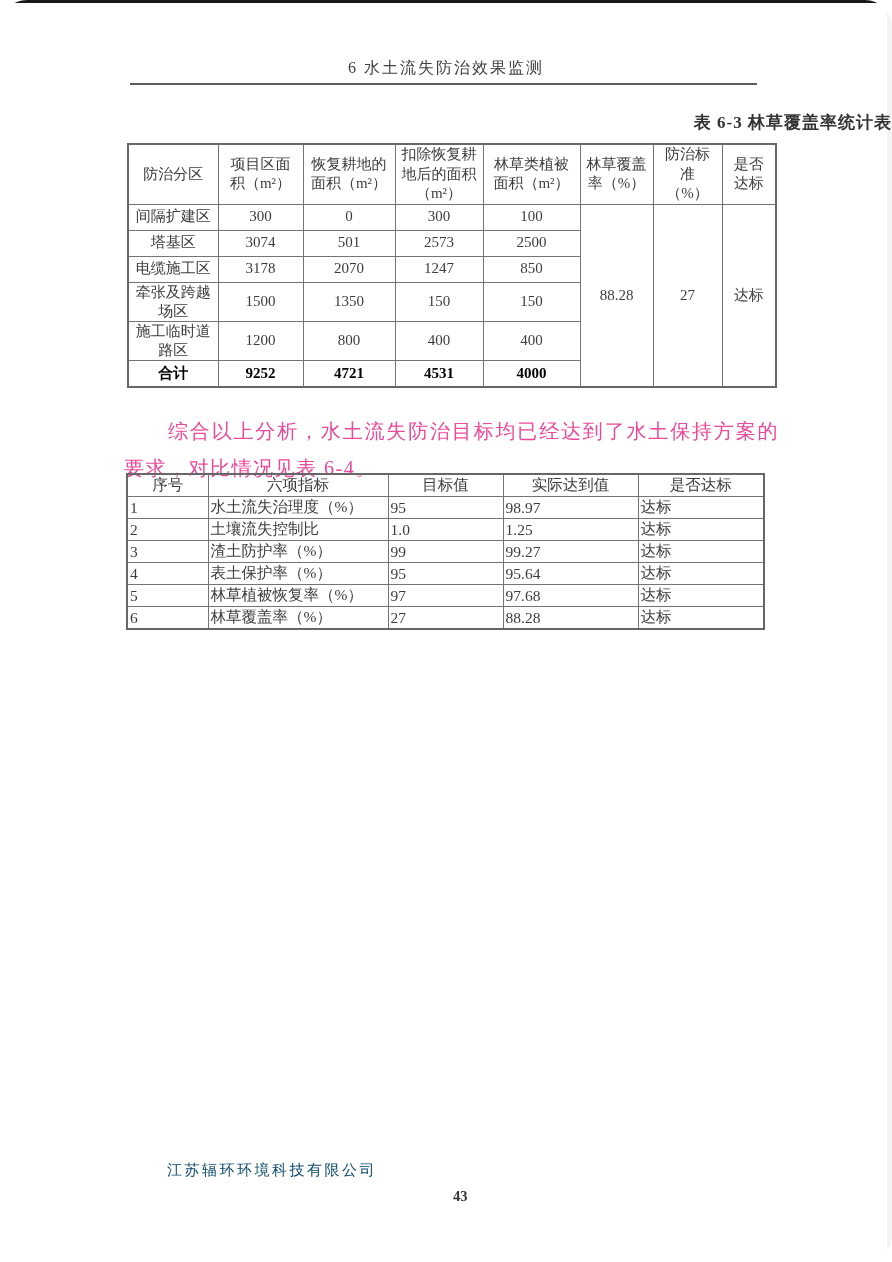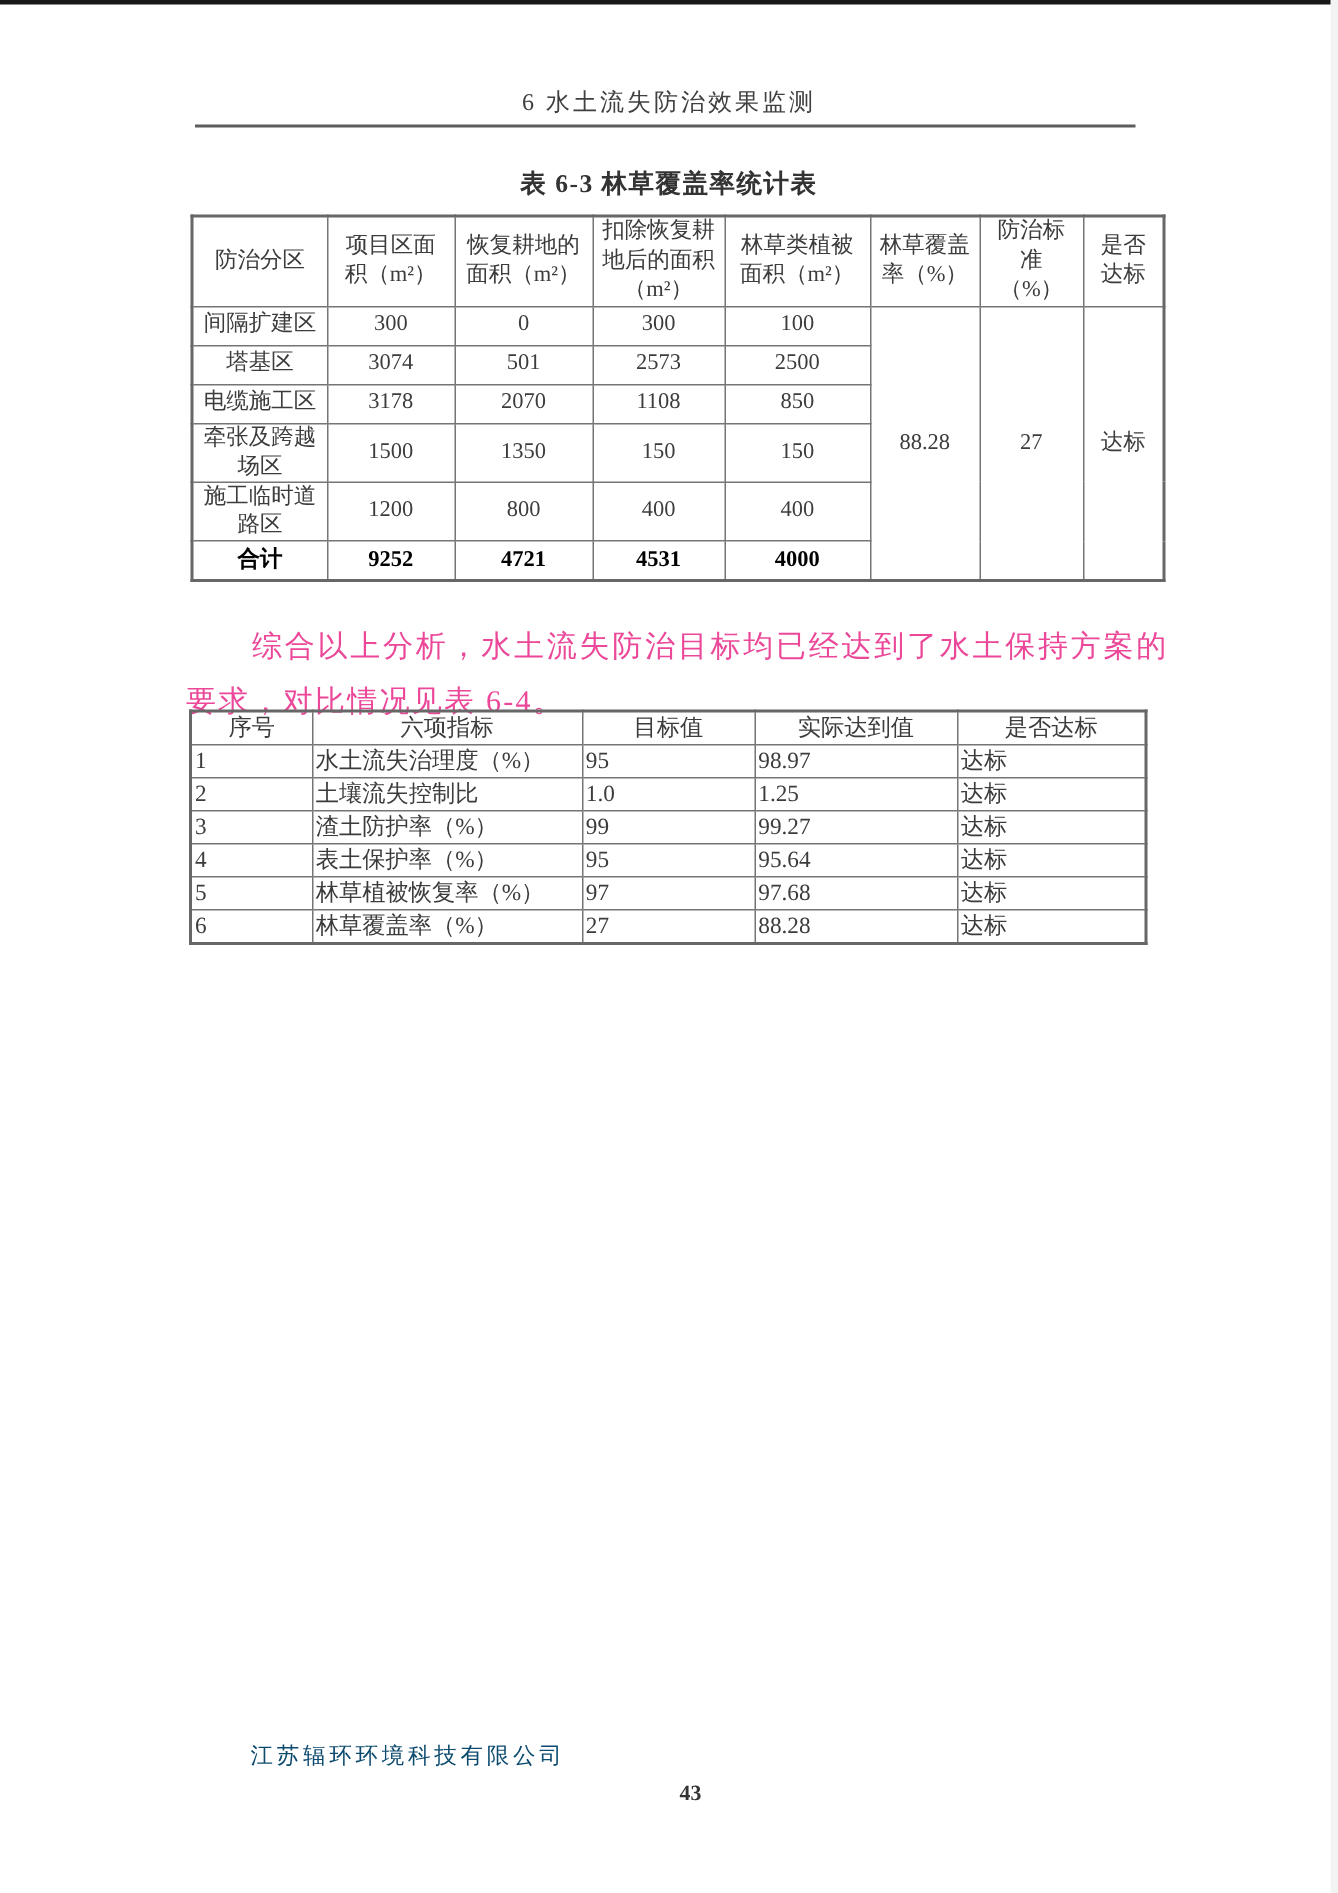--- a/index.html
+++ b/index.html
@@ -1,34 +1,35 @@
 <!DOCTYPE html>
 <html><head>
 <meta charset="utf-8">
 <style>
   html,body { margin:0; padding:0; background:#ffffff; }
   .page {
     position:relative; width:892px; height:1262px; background:#ffffff;
     font-family:"Liberation Serif","DejaVu Serif",serif; color:#3a3a3a;
     overflow:hidden;
+    border-radius:27px;
   }
   .top-band { position:absolute; top:0; left:0; width:892px; height:3px; background:#181818; }
   .right-edge { position:absolute; top:0; right:0; width:5px; height:1262px; background:#f3f3f3; }
 
   .doc-header-title {
     position:absolute; top:58px; left:0; width:100%; text-align:center;
     font-size:16px; letter-spacing:2px; color:#404040;
   }
   .doc-header-rule {
     position:absolute; top:83px; left:130px; width:627px; height:0;
     border-top:2px solid #5d5d5d;
   }
 
   .table-title {
-    position:absolute; left:0; width:100%; text-align:center;
+    position:absolute; left:0; width:100%; text-align:right;
     font-weight:bold; font-size:17px; letter-spacing:1px; color:#333333;
   }
   .t1-title { top:111px; }
   .t2-title { top:443px; }
 
   table { border-collapse:collapse; table-layout:fixed; }
   td, th { overflow:hidden; }
 
   .t1 { position:absolute; top:143px; left:127px; width:648px; border:2px solid #676767; }
   .t1 th, .t1 td {
@@ -115,21 +116,21 @@
           <td>塔基区</td>
           <td>3074</td>
           <td>501</td>
           <td>2573</td>
           <td>2500</td>
         </tr>
         <tr>
           <td>电缆施工区</td>
           <td>3178</td>
           <td>2070</td>
-          <td>1108</td>
+          <td>1247</td>
           <td>850</td>
         </tr>
         <tr>
           <td>牵张及跨越场区</td>
           <td>1500</td>
           <td>1350</td>
           <td>150</td>
           <td>150</td>
         </tr>
         <tr>

